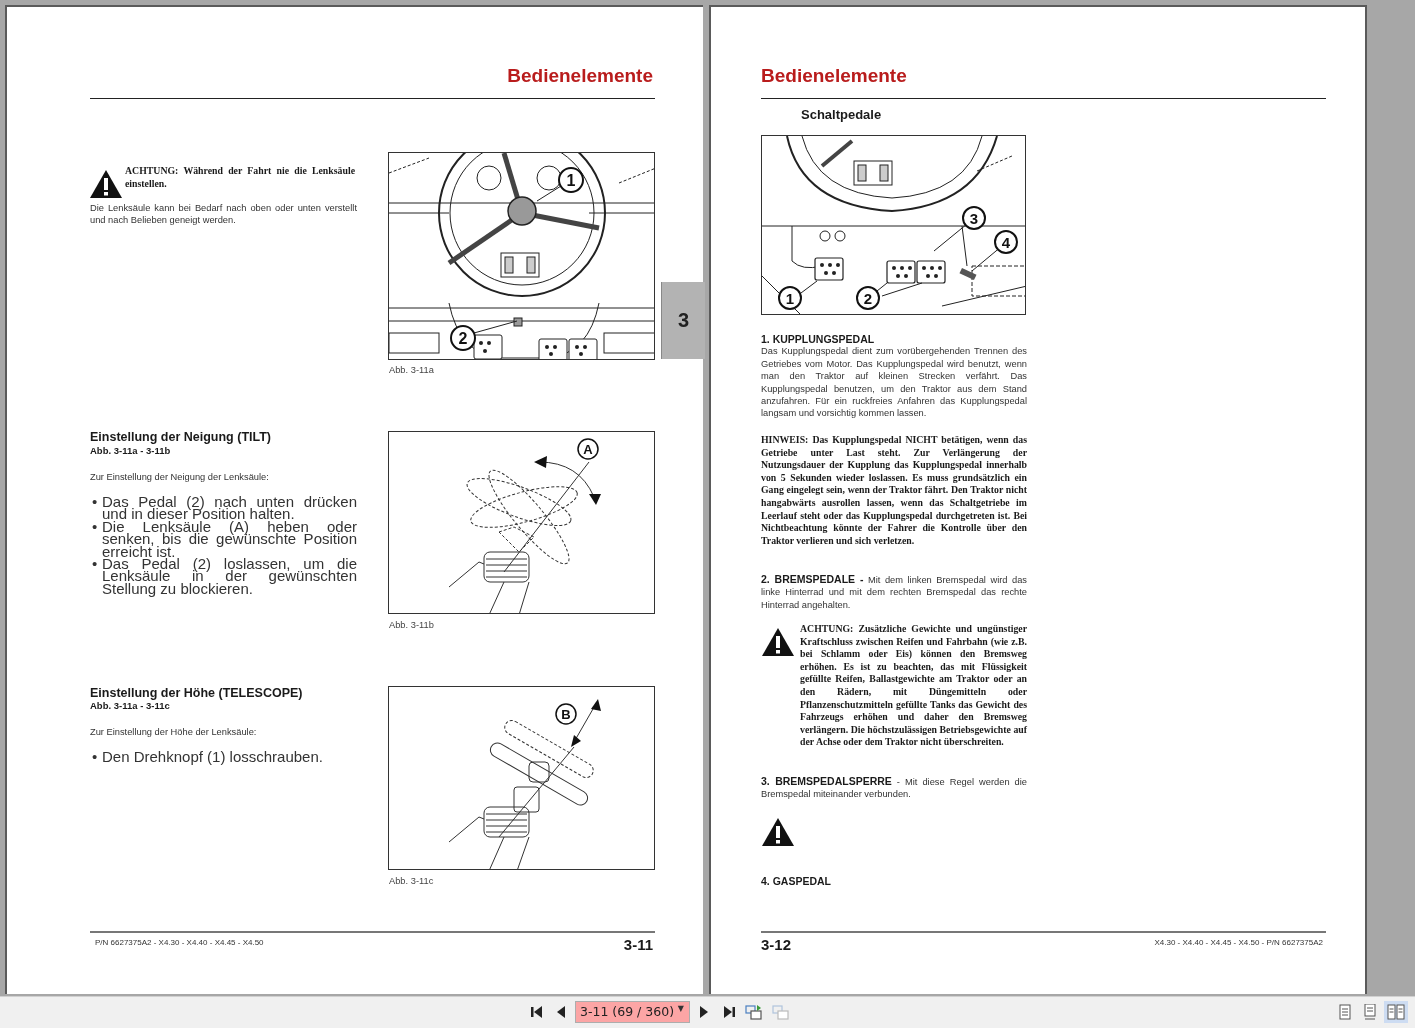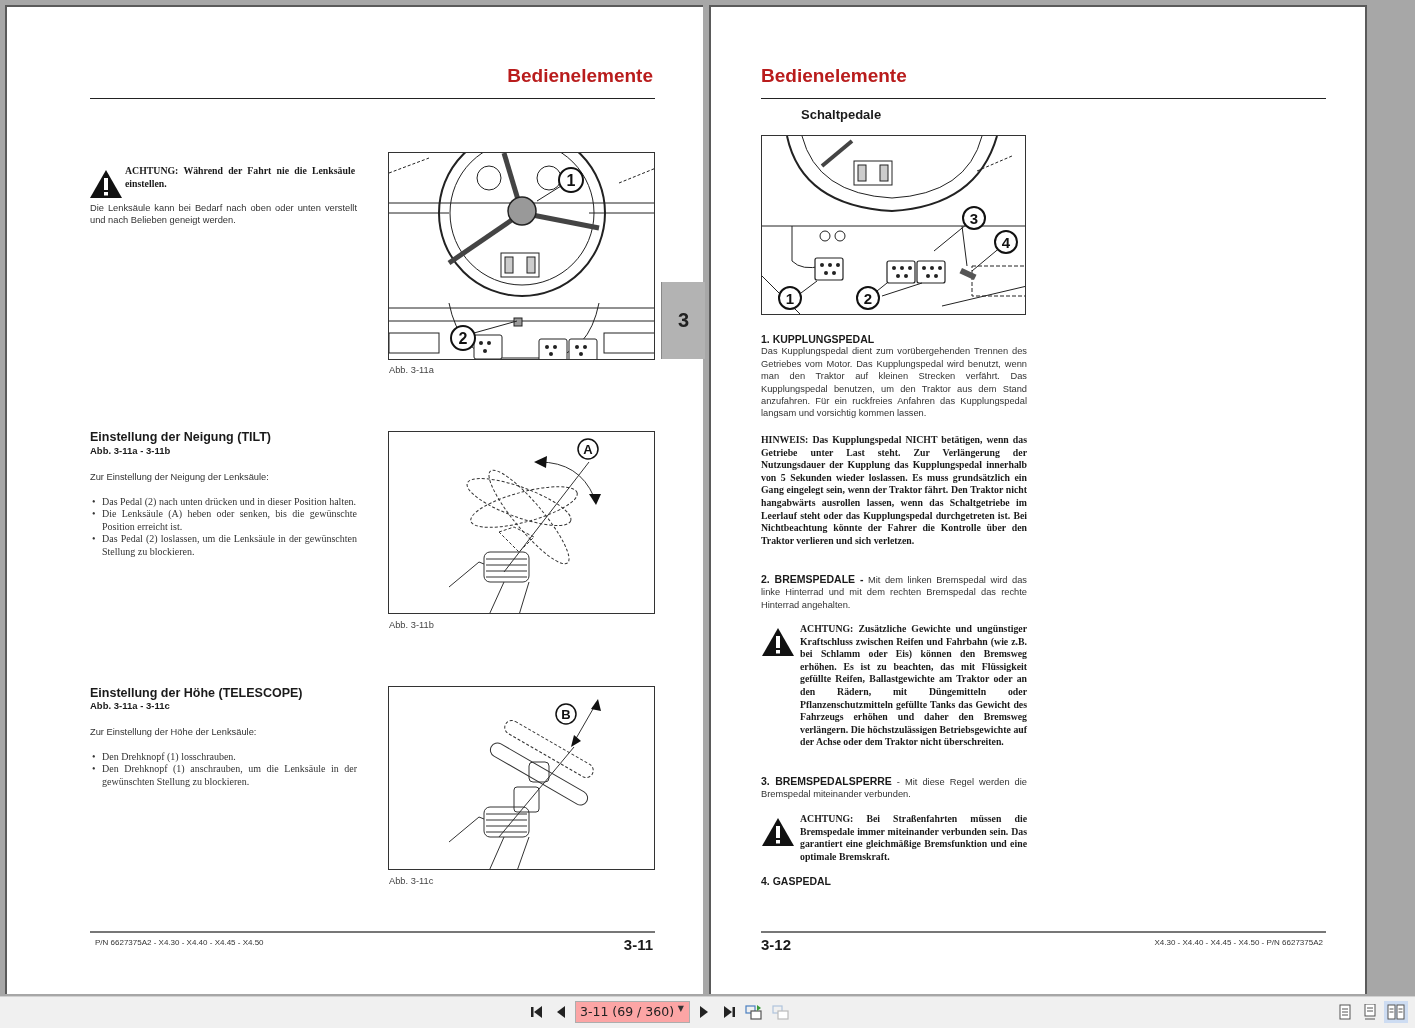--- a/index.html
+++ b/index.html
@@ -15,21 +15,21 @@
   .hdr-rule { position: absolute; top: 91px; height: 1px; background: #222; }
   .foot-rule { position: absolute; top: 924px; height: 2px; background: #777; }
   .foot-small { position: absolute; top: 931px; font-size: 8px; color: #333; }
   .foot-num { position: absolute; top: 929px; font-size: 15px; font-weight: bold; }
 
   .sec-title { position: absolute; font-weight: bold; font-size: 14px; letter-spacing: 0.2px; }
   .h3 { position: absolute; font-weight: bold; font-size: 12.5px; }
   .h3sub { position: absolute; font-weight: bold; font-size: 9.5px; }
   .para { position: absolute; font-size: 9.3px; line-height: 12.4px; color: #333; text-align: justify; }
   .serif { font-family: "Liberation Serif", serif; font-weight: bold; color: #1a1a1a; font-size: 9.8px; line-height: 12.6px; }
-  .bullets { position: absolute; list-style: none; font-size: 10px; line-height: 12.4px; color: #333; font-family: Liberation Serif, serif; }
+  .bullets { position: absolute; list-style: none; font-size: 15px; line-height: 12.4px; color: #333; }
   .bullets li { position: relative; padding-left: 10px; text-align: justify; }
   .bullets li::before { content: "•"; position: absolute; left: 0; top: 0; }
   .lead { font-weight: bold; color: #1a1a1a; font-size: 10.5px; }
 
   .warn { position: absolute; width: 34px; height: 30px; }
   .figure { position: absolute; border: 1px solid #333; background: #fff; overflow: hidden; }
   .caption { position: absolute; font-size: 9.3px; color: #444; }
   .tab3 { position: absolute; left: 654px; top: 275px; width: 44px; height: 77px; background: #b3b3b3; border-left: 1px solid #888; display: flex; align-items: center; justify-content: center; font-size: 20px; font-weight: bold; color: #222; }
 
   .toolbar { position: absolute; left: 0; top: 996px; width: 1415px; height: 32px; background: #f0f0f0; border-top: 1px solid #d0d0d0; }
@@ -149,21 +149,20 @@
         </g>
       </svg>
     </div>
     <div class="caption" style="left:382px;top:613px;">Abb. 3-11b</div>
 
     <div class="h3" style="left:83px;top:679px;">Einstellung der Höhe (TELESCOPE)</div>
     <div class="h3sub" style="left:83px;top:693px;">Abb. 3-11a - 3-11c</div>
     <div class="para" style="left:83px;top:719px;width:270px;">Zur Einstellung der Höhe der Lenksäule:</div>
     <ul class="bullets" style="left:85px;top:744px;width:265px;">
       <li>Den Drehknopf (1) losschrauben.</li>
-      <li>Den Drehknopf (1) anschrauben, um die Lenksäule in der gewünschten Stellung zu blockieren.</li>
     </ul>
 
     <div class="figure" style="left:381px;top:679px;width:267px;height:184px;">
       <svg width="267" height="184" viewBox="0 0 267 184">
         <g stroke="#333" fill="none">
           <rect x="110" y="55" width="100" height="14" rx="7" transform="rotate(30 160 62)" stroke-dasharray="3 2"></rect>
           <rect x="95" y="80" width="110" height="14" rx="7" transform="rotate(30 150 87)"></rect>
           <rect x="140" y="75" width="20" height="20" rx="4"></rect>
           <rect x="125" y="100" width="25" height="25" rx="3"></rect>
           <rect x="95" y="120" width="45" height="30" rx="6"></rect>
@@ -287,21 +286,20 @@
 
     <div class="para" style="left:50px;top:768px;width:266px;">
       <span class="lead">3. BREMSPEDALSPERRE</span><span> - Mit diese Regel werden die Bremspedal miteinander verbunden.</span>
     </div>
 
     <svg class="warn" style="left:50px;top:810px;" viewBox="0 0 34 30">
       <polygon points="17,1 33,29 1,29" fill="#111"></polygon>
       <rect x="15" y="9" width="4" height="12" fill="#fff"></rect>
         <rect x="15" y="23" width="4" height="3.5" fill="#fff"></rect>
     </svg>
-    <div class="para serif" style="left:89px;top:806px;width:227px;">ACHTUNG: Bei Straßenfahrten müssen die Bremspedale immer miteinander verbunden sein. Das garantiert eine gleichmäßige Bremsfunktion und eine optimale Bremskraft.</div>
 
     <div class="lead" style="position:absolute;left:50px;top:868px;">4. GASPEDAL</div>
 
     <div class="foot-rule" style="left:50px;width:565px;"></div>
     <div class="foot-num" style="left:50px;">3-12</div>
     <div class="foot-small" style="right:42px;">X4.30 - X4.40 - X4.45 - X4.50 - P/N 6627375A2</div>
   </div>
 </div>
 
 <div class="toolbar">

